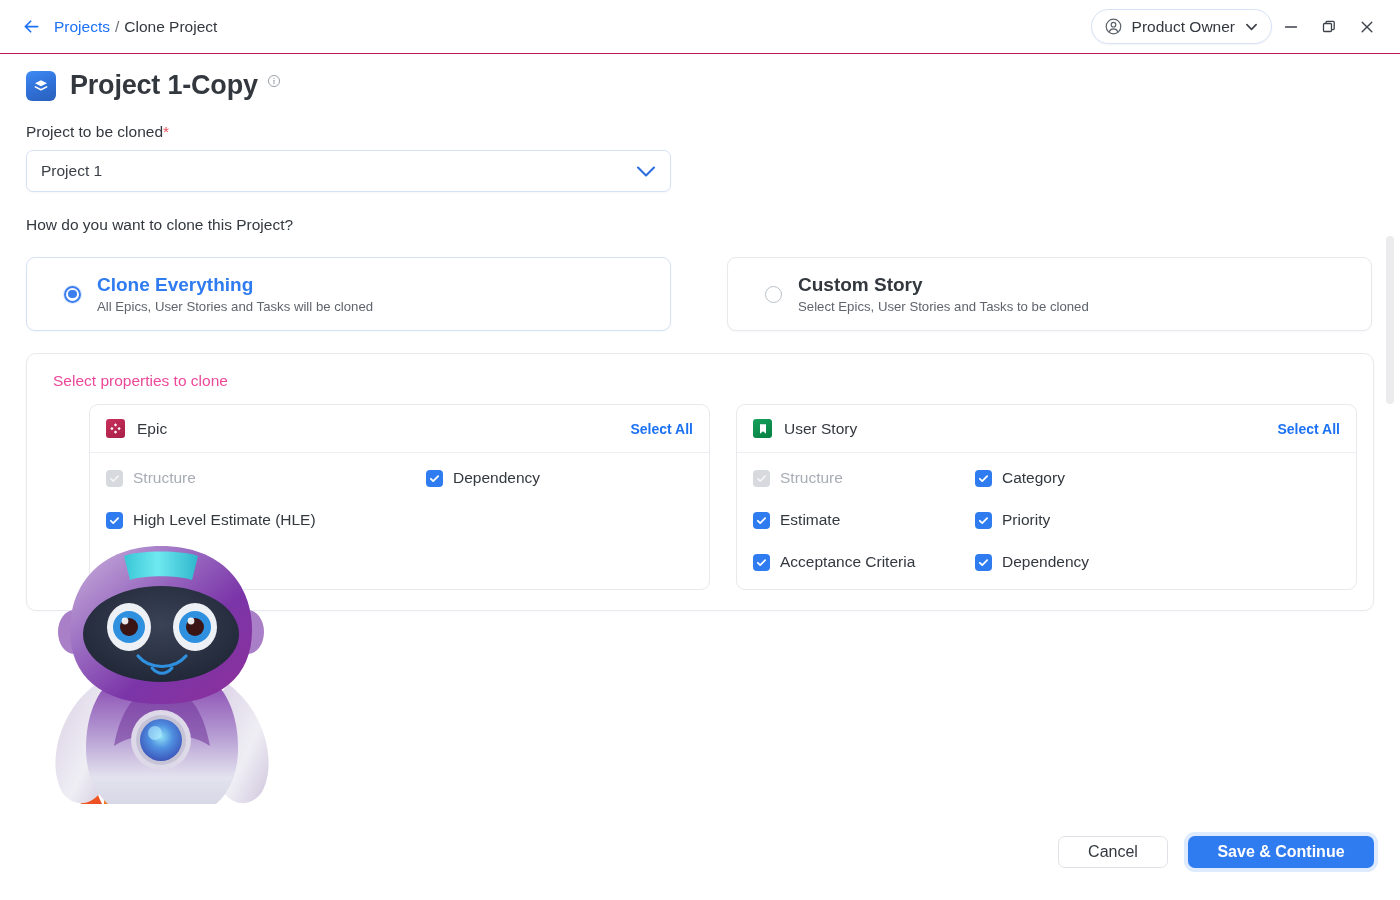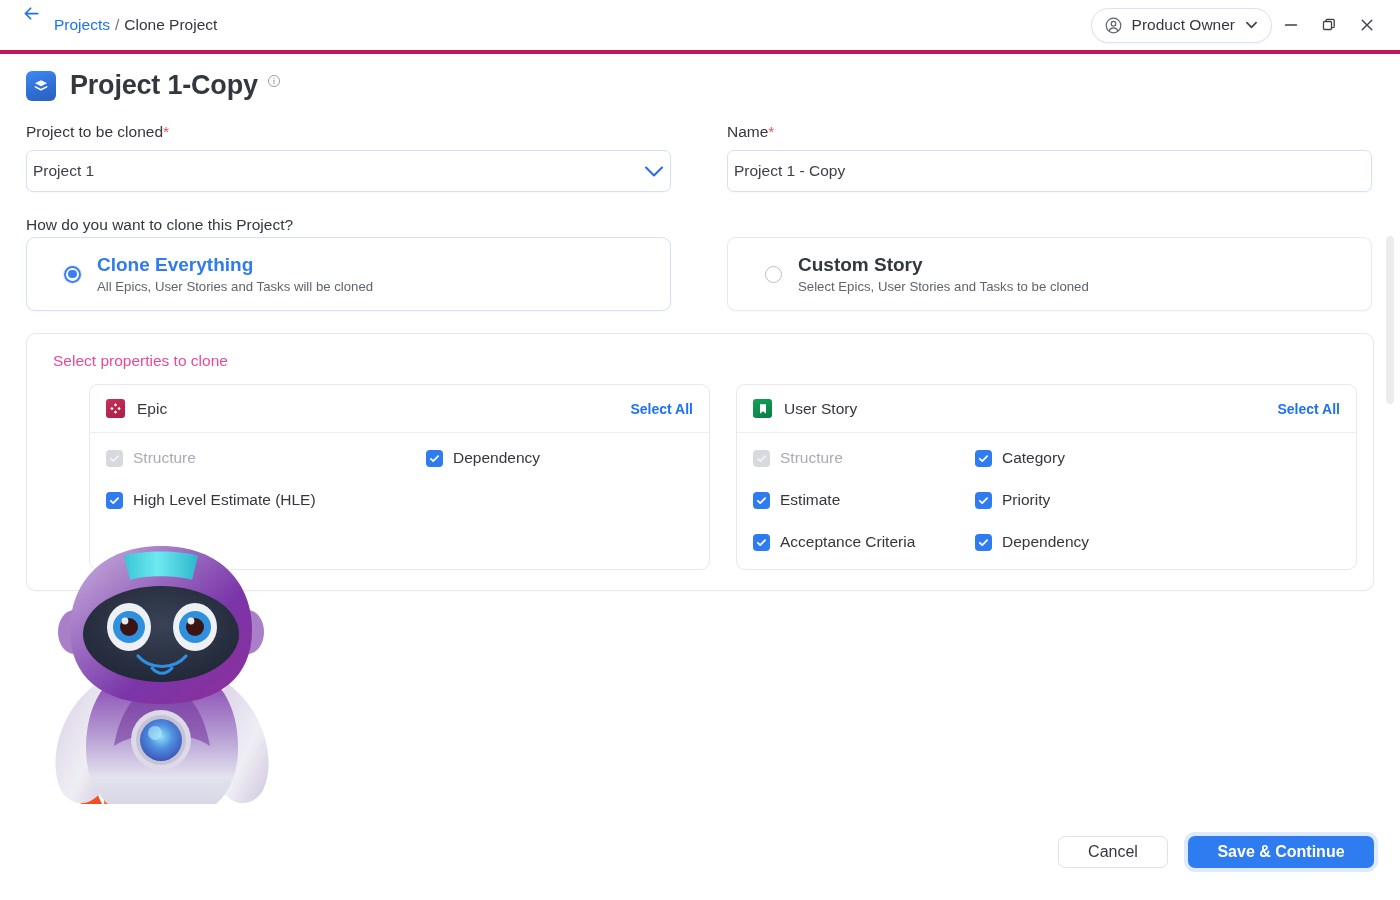--- a/index.html
+++ b/index.html
@@ -8,22 +8,22 @@
     font-family: "Liberation Sans", sans-serif;
     background: #ffffff;
     color: #2b2f38;
     overflow: hidden;
   }
   .app { position: relative; width: 1400px; height: 900px; }
 
   
   .topbar {
     height: 54px; width: 100%;
-    display: flex; 
-    border-bottom: 4px solid #be185d;
+    display: flex; align-items: center;
+    border-bottom: 1px solid #be185d;
     padding: 0 14px 0 18px;
     background:#fff;
   }
   .back-btn {
     width: 26px; height: 26px;
     display: flex; align-items: center; justify-content: center;
     cursor: pointer; flex: 0 0 auto;
   }
   .breadcrumb {
     margin-left: 10px;
@@ -81,30 +81,30 @@
 
   .field-label {
     font-size: 15.5px; color: #33383f; margin-bottom: 9px;
   }
   .req { color: #e8505b; }
 
   .input-box {
     height: 42px; border: 1px solid #d5e1f5; border-radius: 7px;
     background: #fff;
     display: flex; align-items: center;
-    padding: 0 6px;
+    padding: 0 14px;
     font-size: 15.5px; color: #3c4149;
     box-shadow: 0 1px 2px rgba(30,60,120,.04);
     cursor: text;
   }
   .select-box { cursor: pointer; justify-content: space-between; }
   .select-box .chev { color:#2b6ddf; display:flex; }
 
   .section-q {
-    font-size: 15.5px; color:#33383f; margin: 24px 0 3px 0;
+    font-size: 15.5px; color:#33383f; margin: 24px 0 23px 0;
   }
 
   .radio-row { display: flex; gap: 56px; }
   .radio-card {
     width: 645px; flex: 0 0 645px;
     border: 1px solid #d5e1f5; border-radius: 9px;
     background:#fff;
     padding: 16px 18px 16px 16px;
     display:flex; align-items:center; gap: 16px;
     cursor:pointer;
@@ -271,28 +271,20 @@
         <div class="input-box select-box">
           <span>Project 1</span>
           <span class="chev">
             <svg width="20" height="13" viewBox="0 0 20 13" fill="none">
               <path d="M2 2.5L10 10.5L18 2.5" stroke="#2b6ddf" stroke-width="2.1" stroke-linecap="round" stroke-linejoin="round"></path>
             </svg>
           </span>
         </div>
       </div>
 
-      <div class="col">
-        <div class="field-label">
-          <span>Name</span><span class="req">*</span>
-        </div>
-        <div class="input-box">
-          <span>Project 1 - Copy</span>
-        </div>
-      </div>
     </div>
 
     <div class="section-q">How do you want to clone this Project?</div>
 
     <div class="radio-row">
       <div class="radio-card">
         <div class="radio on"></div>
         <div class="radio-texts">
           <div class="r-title sel">Clone Everything</div>
           <div class="r-sub">All Epics, User Stories and Tasks will be cloned</div>

